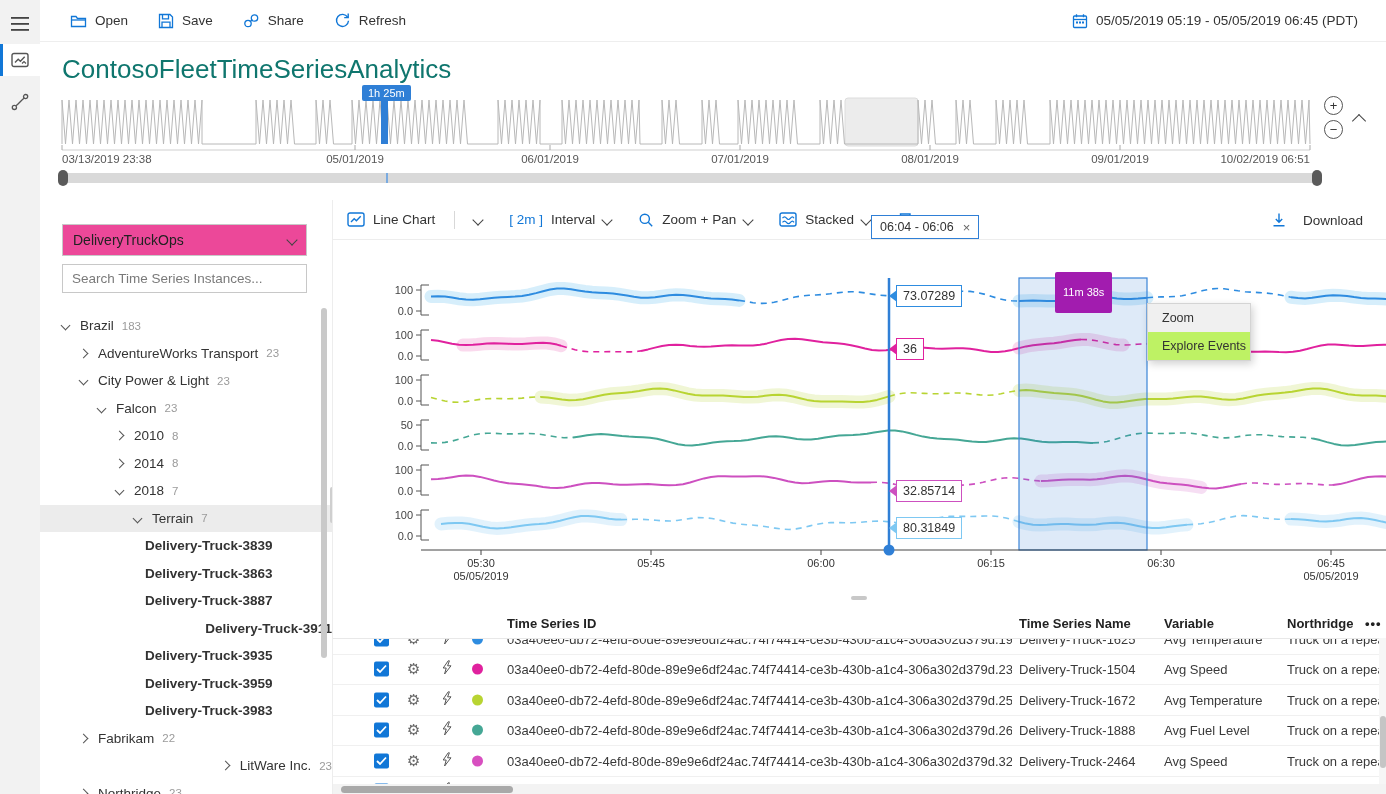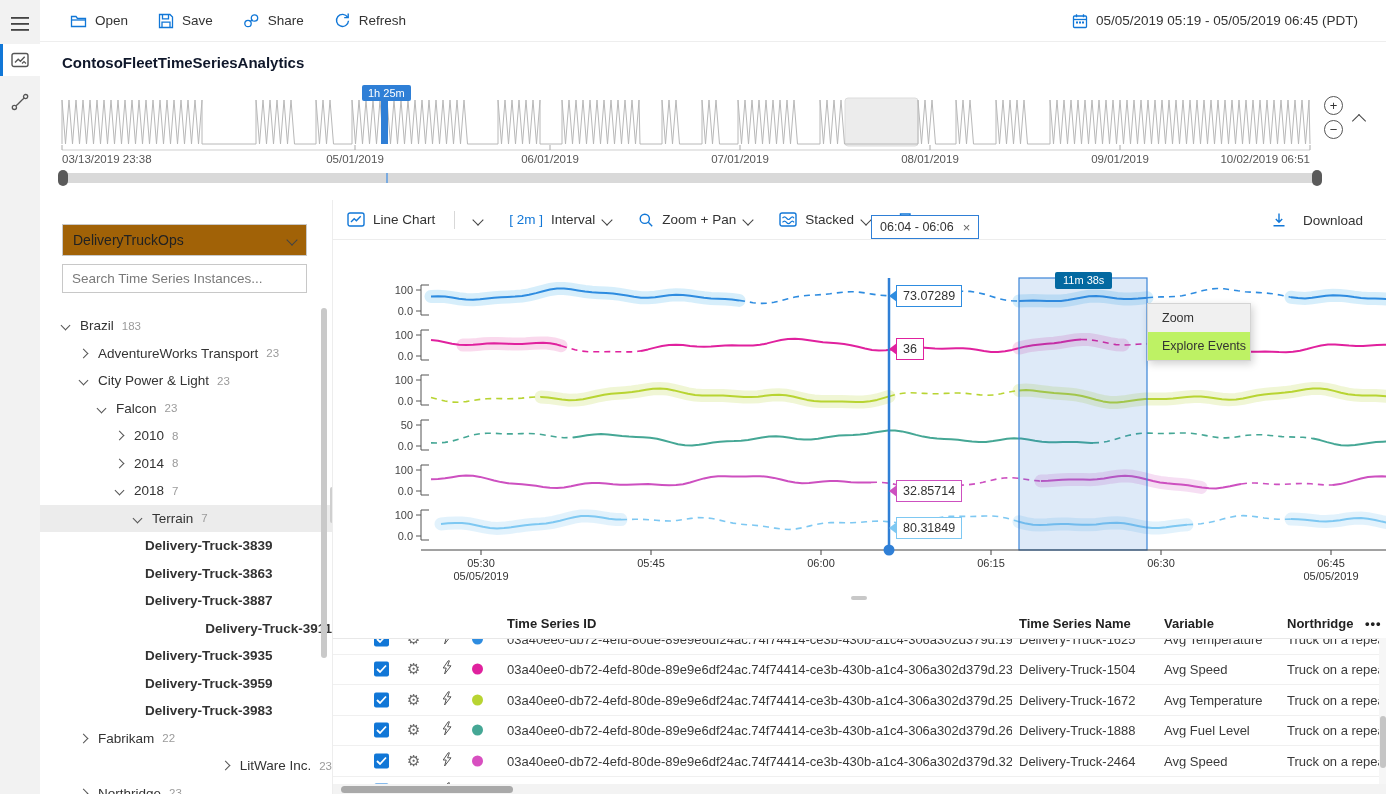--- a/index.html
+++ b/index.html
@@ -9,21 +9,21 @@
   
   #rail{left:0;top:0;width:40px;height:794px;background:#f2f2f2;}
   .rail-item{position:absolute;left:0;width:40px;height:32px;display:flex;align-items:center;justify-content:center;}
   #rail-chart{background:#fff;}
   #rail-chart .selbar{position:absolute;left:0;top:0;width:3px;height:32px;background:#1177d7;}
   
   #topbar{left:40px;top:0;width:1346px;height:41px;background:#fff;border-bottom:1px solid #eee;display:flex;align-items:center;}
   .tb-btn{display:flex;align-items:center;gap:8px;font-size:13.5px;color:#333;margin-left:30px;cursor:pointer;}
   #daterange{margin-left:auto;display:flex;align-items:center;gap:8px;font-size:13.5px;color:#333;padding-right:28px;cursor:pointer;}
   
-  #doc-title{left:62px;top:54px;font-size:15px;font-weight:700;color:#0f172a;}
+  #doc-title{left:62px;top:54px;font-size:26px;font-weight:400;color:#0f766e;}
   
   #av-svg{left:0;top:84px;}
   .tl-label{position:absolute;top:153px;font-size:11.5px;color:#555;white-space:nowrap;}
   #av-badge{left:362px;top:85px;height:16px;background:#2f7fd6;border-radius:2px;color:#fff;font-size:11px;line-height:16px;padding:0 6px;z-index:3;}
   #av-bar{left:381px;top:100px;width:7px;height:44px;background:#2f7fd6;z-index:2;}
   .zbtn{position:absolute;width:19px;height:19px;border:1.4px solid #555;border-radius:50%;background:#fff;
         font-size:13px;line-height:17px;text-align:center;color:#333;box-sizing:border-box;cursor:pointer;}
   #tl-collapse{left:1354px;top:112px;cursor:pointer;}
   
   .cv{display:inline-block;width:7px;height:7px;border-right:1.5px solid #555;border-bottom:1.5px solid #555;box-sizing:border-box;}
@@ -31,21 +31,21 @@
   .cv.r{transform:rotate(-45deg);}
   .cv.up{transform:rotate(225deg);}
   .cv.big{width:8px;height:8px;border-color:#444;}
   
   #brush{left:62px;top:173px;width:1256px;height:10px;background:#d9d9d9;border-radius:5px;}
   .brush-handle{position:absolute;top:-3px;width:10px;height:16px;background:#5a5a5a;border-radius:5px;cursor:ew-resize;}
   #brush-tick{position:absolute;left:324px;top:0;width:2px;height:10px;background:#7aabe0;}
   
   #explorer{left:40px;top:200px;width:292px;height:594px;background:#fff;}
   #hier-select{position:absolute;left:22px;top:24px;width:245px;height:32px;border:1px solid #c8c8c8;box-sizing:border-box;
-               display:flex;align-items:center;font-size:14px;color:#222;padding:0 10px;cursor:pointer;background:#a16207;}
+               display:flex;align-items:center;font-size:14px;color:#222;padding:0 10px;cursor:pointer;background:#ec4899;}
   #hier-select .cv{margin-left:auto;}
   #search-box{position:absolute;left:22px;top:64px;width:245px;height:29px;border:1px solid #c8c8c8;box-sizing:border-box;
               font-size:13.5px;color:#333;padding:0 9px;outline:none;font-family:inherit;}
   #search-box::placeholder{color:#7a7a7a;}
   #tree{position:absolute;left:0;top:112px;width:292px;}
   .tree-item{height:27.5px;display:flex;align-items:center;font-size:13.5px;color:#333;cursor:pointer;white-space:nowrap;box-sizing:border-box;}
   .tree-item .cv{margin-right:11px;flex:0 0 auto;}
   .tree-item .count{color:#9b9b9b;font-size:11.5px;margin-left:8px;}
   .tree-item.sel{background:#ececec;}
   .tree-item.bold{font-weight:700;}
@@ -60,22 +60,22 @@
   #download{position:absolute;right:24px;top:0;height:40px;display:flex;align-items:center;gap:16px;cursor:pointer;}
   #chart-svg{position:absolute;left:0;top:40px;}
   
   #marker-label{position:absolute;left:538px;top:15px;height:22px;border:1px solid #2f7fd6;background:#fff;
                 display:flex;align-items:center;gap:9px;padding:0 8px;font-size:12.5px;color:#333;z-index:5;}
   #marker-label .x{color:#666;font-size:13px;cursor:pointer;}
   .val-badge{position:absolute;left:563px;height:20px;background:#fff;border:1.6px solid;display:flex;align-items:center;
              padding:0 6px;font-size:12.5px;color:#333;z-index:5;}
   .val-badge::before{content:"";position:absolute;left:-8px;top:50%;transform:translateY(-50%);
              border-top:6px solid transparent;border-bottom:6px solid transparent;border-right:8px solid;border-right-color:inherit;}
-  #sel-badge{position:absolute;left:722px;top:72px;height:17px;background:#0369a1;border-radius:2px;color:#fff;
-             font-size:11px;line-height:17px;padding:0 8px;z-index:6;}
+  #sel-badge{position:absolute;left:722px;top:72px;height:17px;background:#a21caf;border-radius:2px;color:#fff;
+             font-size:11px;line-height:17px;padding:12px 8px;z-index:6;}
   #ctx-menu{position:absolute;left:814px;top:103px;width:102px;background:#bef264;border:1px solid #d4d4d4;
             box-shadow:2px 3px 8px rgba(0,0,0,.18);z-index:7;}
   .ctx-item{height:28px;line-height:28px;padding-left:14px;font-size:12.5px;color:#333;cursor:pointer;}
   .ctx-item.hl{background:#f0f0f0;}
   #drag-pill{position:absolute;left:518px;top:396px;width:16px;height:4px;background:#c8c8c8;border-radius:2px;cursor:ns-resize;}
   
   #grid{position:absolute;left:0;top:410px;width:1054px;height:184px;overflow:hidden;}
   #grid-header{position:absolute;left:0;top:0;width:100%;height:28px;background:#fff;border-bottom:1px solid #e8e8e8;z-index:2;}
   #grid-header span{position:absolute;top:6px;font-size:13px;font-weight:700;color:#222;}
   #rows{position:absolute;left:0;top:28px;right:0;bottom:0;}

